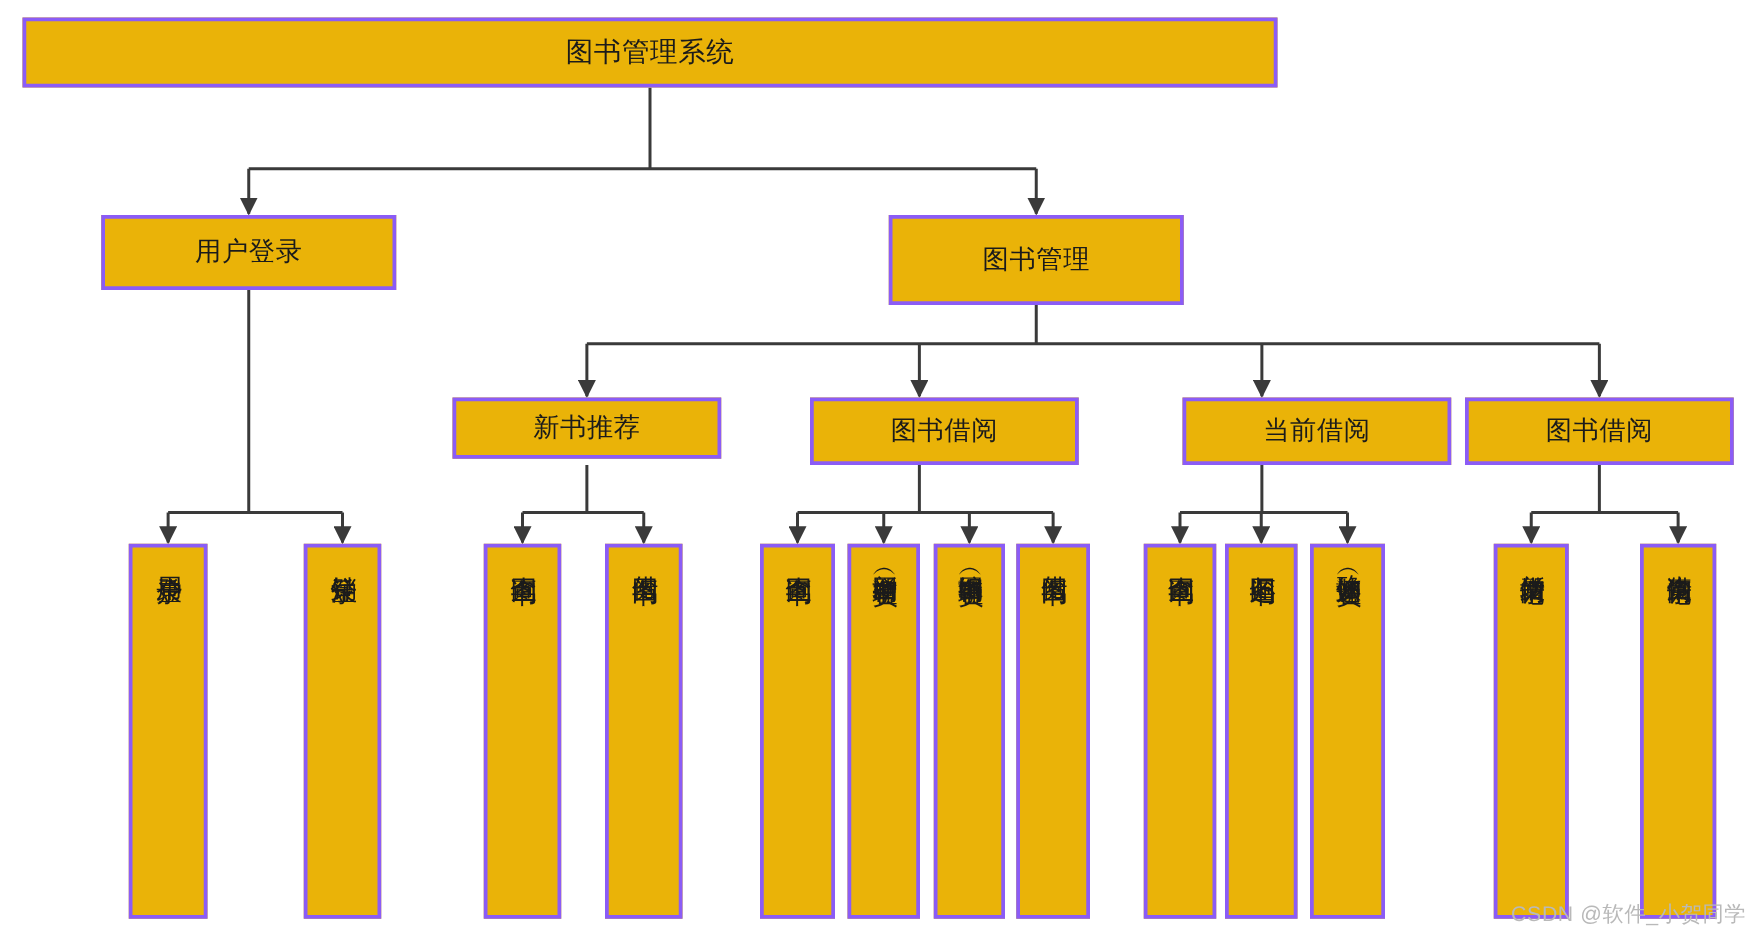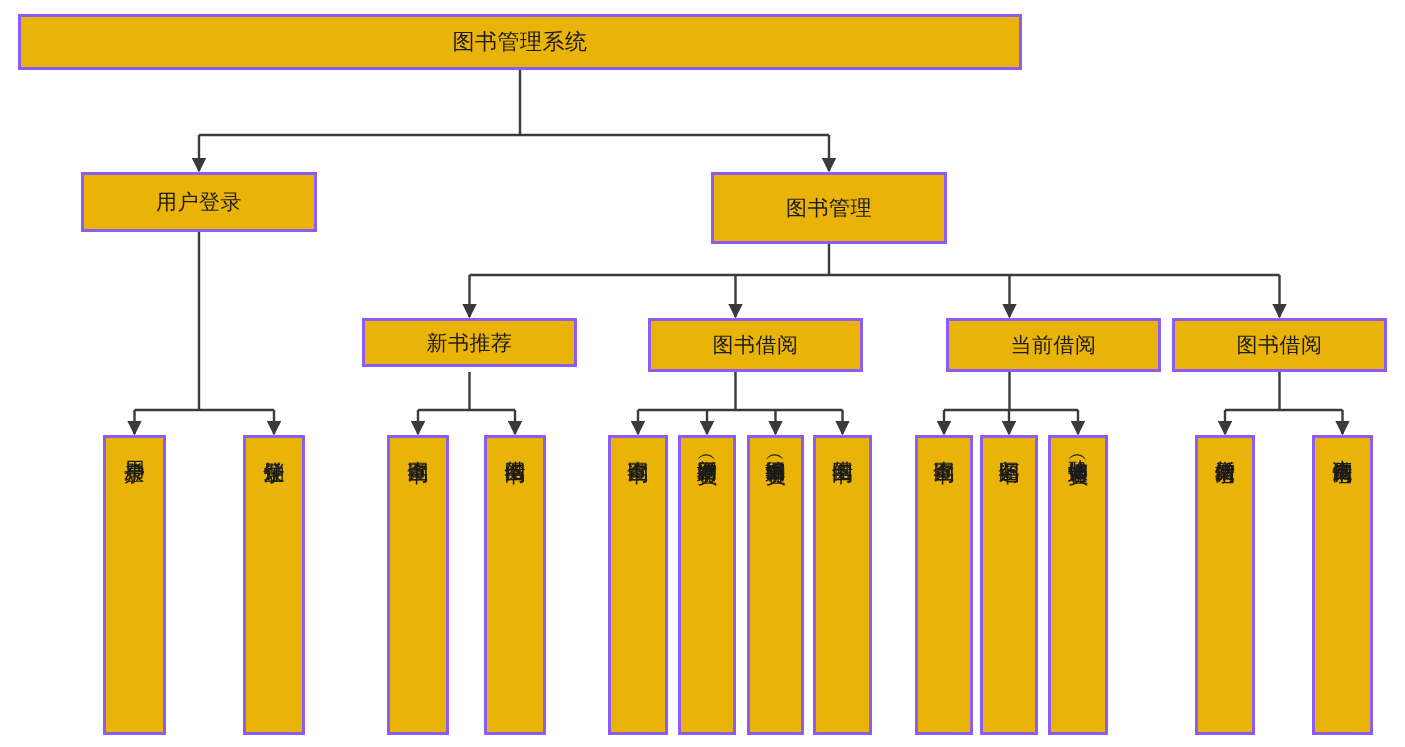--- a/index.html
+++ b/index.html
@@ -182,13 +182,14 @@
         <span class="label">确认归还（管理员）</span>
       </div>
       <div class="node vert tall" style="left: 1195px; top: 435px; width: 60px; height: 300px;">
         <span class="label">新增借阅记录</span>
       </div>
       <div class="node vert tall" style="left: 1312px; top: 435px; width: 61px; height: 300px;">
         <span class="label">查询借阅记录</span>
       </div>
     </div>
 
+  <div class="watermark">CSDN @软件_小贺同学</div>
 </div>
 
 </body></html>

